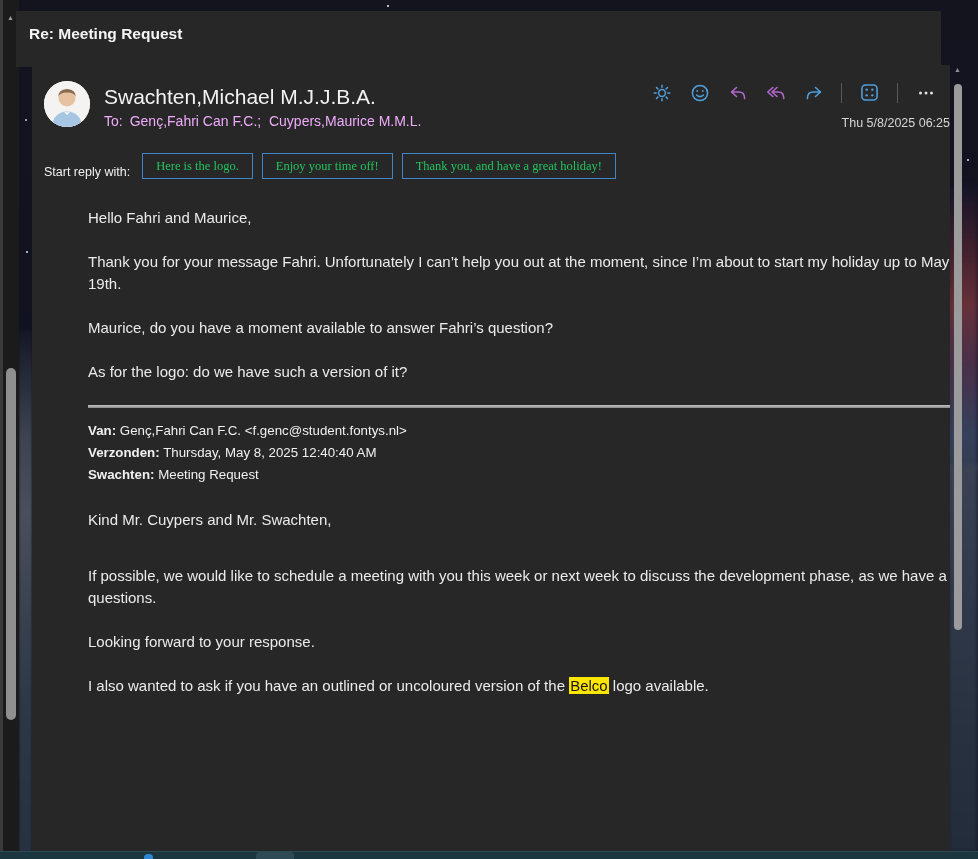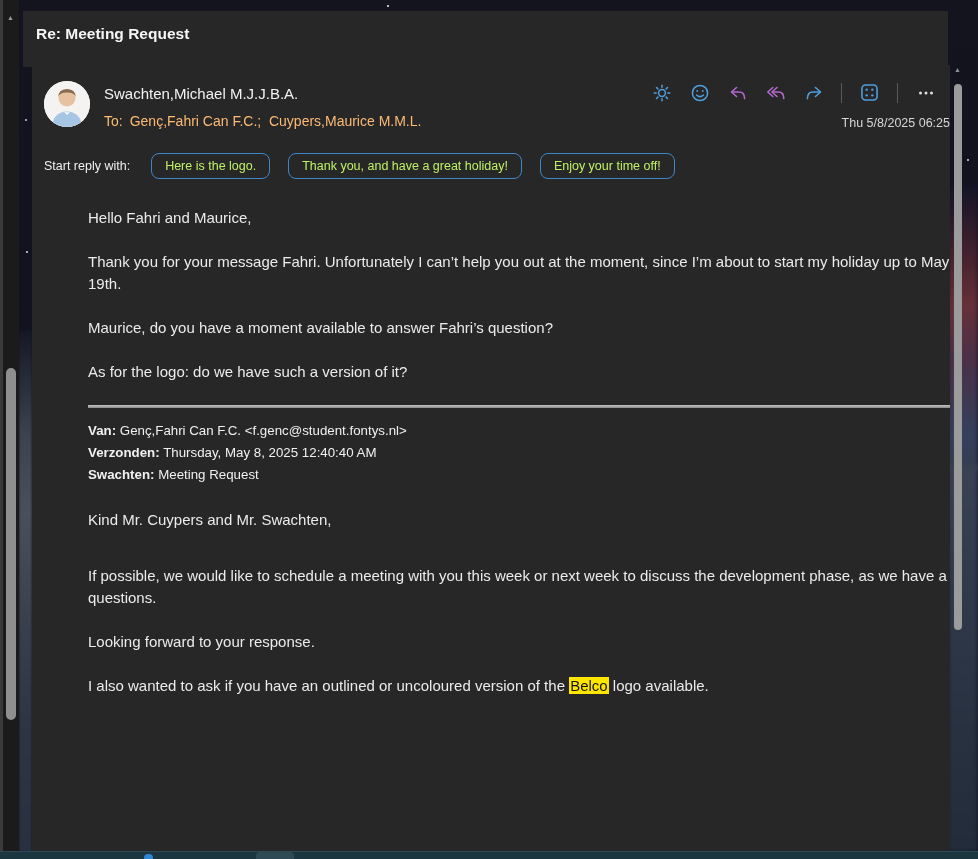--- a/index.html
+++ b/index.html
@@ -36,40 +36,40 @@
   
   .scrollbar-left{position:absolute;left:0;top:0;width:19px;height:859px;background:#1b1b1b;border-left:3px solid #3a3a3a;box-sizing:border-box;}
   .scrollbar-left .arrow-up{position:absolute;left:4px;top:14px;font-size:7px;color:#9a9a9a;line-height:7px;}
   .scrollbar-left .thumb{position:absolute;left:3px;top:368px;width:10px;height:352px;background:#8f8f8f;border-radius:6px;}
 
   
   .scrollbar-right-arrow{position:absolute;left:954px;top:66px;font-size:7px;color:#8a8f99;line-height:7px;}
   .scrollbar-right-thumb{position:absolute;left:954px;top:84px;width:8px;height:546px;background:#9b9b9b;border-radius:4px;}
 
   
-  .subjectbar{position:absolute;left:23px;top:11px;width:925px;height:56px;background:#272727;}
+  .subjectbar{position:absolute;left:16px;top:11px;width:925px;height:56px;background:#272727;}
   .subjectbar .subject{position:absolute;left:13px;top:0;line-height:46px;font-size:15.5px;font-weight:bold;color:#f5f5f5;}
 
   
   .card{position:absolute;left:32px;top:65px;width:918px;height:786px;background:#272727;overflow:hidden;}
 
   .avatar{position:absolute;left:12px;top:16px;width:46px;height:46px;border-radius:50%;overflow:hidden;background:#f2f2f2;}
-  .sender-name{position:absolute;left:72px;top:20px;font-size:15px;color:#f2f2f2;}
-  .to-line{position:absolute;left:72px;top:48px;font-size:14px;color:#fdba74;white-space:pre-wrap;}
+  .sender-name{position:absolute;left:72px;top:20px;font-size:21px;color:#f2f2f2;}
+  .to-line{position:absolute;left:72px;top:48px;font-size:14px;color:#f0abfc;white-space:pre-wrap;}
   .to-line .to-label{margin-right:7px;}
   .date{position:absolute;right:0;top:51px;font-size:12.5px;color:#d6d6d6;}
 
   .toolbar{position:absolute;right:14px;top:17px;display:flex;align-items:center;gap:17px;}
   .toolbar .tb-icon{width:21px;height:21px;display:inline-flex;align-items:center;justify-content:center;cursor:pointer;}
   .toolbar .sep{width:1px;height:20px;background:#5a5a5a;}
 
-  .suggest-row{position:absolute;left:12px;top:88px;display:flex;align-items:center;gap:18px;}
+  .suggest-row{position:absolute;left:12px;top:88px;display:flex;align-items:flex-end;gap:9px;}
   .suggest-label{font-size:12.5px;color:#f0f0f0;margin-right:3px;}
-  .suggest-btn{background:transparent;border:1px solid #3f86c9;border-radius:8px;color:#bef264;
-    font-family:Liberation Sans, sans-serif;font-size:12.5px;padding:5px 13px;line-height:14px;cursor:pointer;}
+  .suggest-btn{background:transparent;border:1px solid #3f86c9;border-radius:0;color:#22c55e;
+    font-family:Liberation Serif, serif;font-size:12.5px;padding:5px 13px;line-height:14px;cursor:pointer;}
 
   .body-area{position:absolute;left:12px;top:142px;width:893px;font-size:15px;line-height:22px;color:#ebebeb;margin-left:44px;}
   .body-area p{margin:0 0 22px 0;}
   .sig-name{margin-top:44px;line-height:22px;}
   .sig-rule{height:3px;background:linear-gradient(180deg,#c4c4c4,#8a8a8a);border:none;margin:7px 0 12px 0;}
 
   .qh{font-size:13.3px;line-height:22px;color:#f0f0f0;}
   .qh b{font-weight:bold;}
   .quoted-body{margin-top:23px;}
   .quoted-body p{margin:0 0 22px 0;}
@@ -168,22 +168,22 @@
           <circle cx="15.5" cy="10" r="1.5" fill="#e0e0e0"></circle>
         </svg>
       </span>
     </div>
 
     <div class="date">Thu 5/8/2025 06:25</div>
 
     <div class="suggest-row">
       <span class="suggest-label">Start reply with:</span>
       <button class="suggest-btn">Here is the logo.</button>
+      <button class="suggest-btn">Enjoy your time off!</button>
       <button class="suggest-btn">Thank you, and have a great holiday!</button>
-      <button class="suggest-btn">Enjoy your time off!</button>
     </div>
 
     <div class="body-area">
       <p>Hello Fahri and Maurice,</p>
       <p>Thank you for your message Fahri. Unfortunately I can’t help you out at the moment, since I’m about to start my holiday up to May 19th.</p>
       <p>Maurice, do you have a moment available to answer Fahri’s question?</p>
       <p>As for the logo: do we have such a version of it?</p>
 
       <hr class="sig-rule">
 

